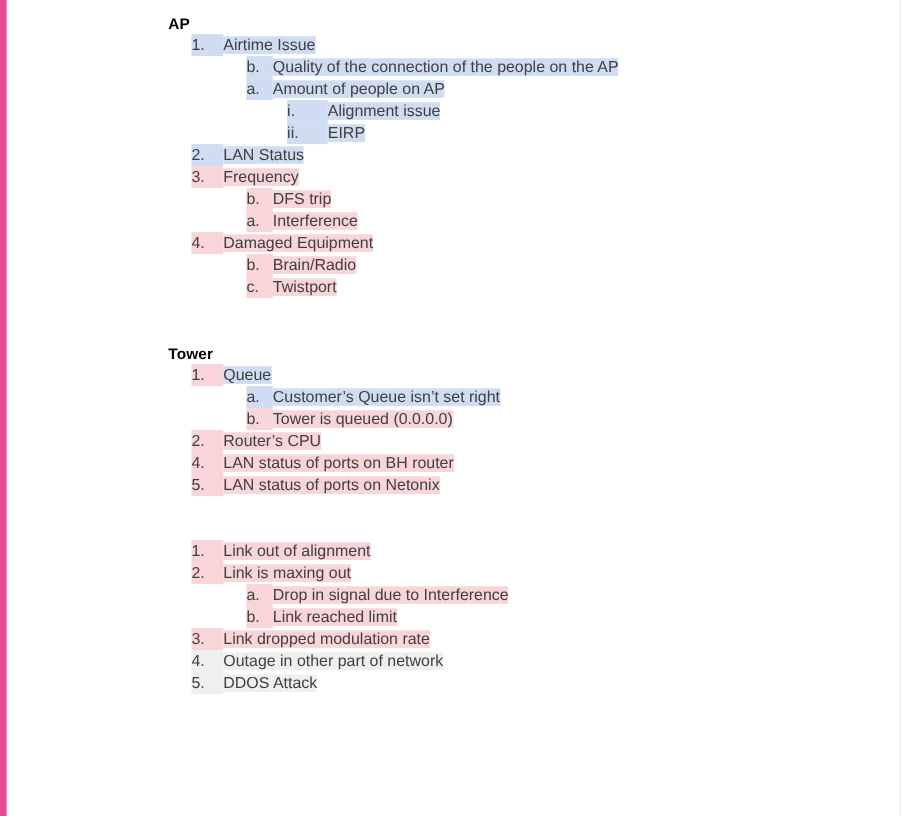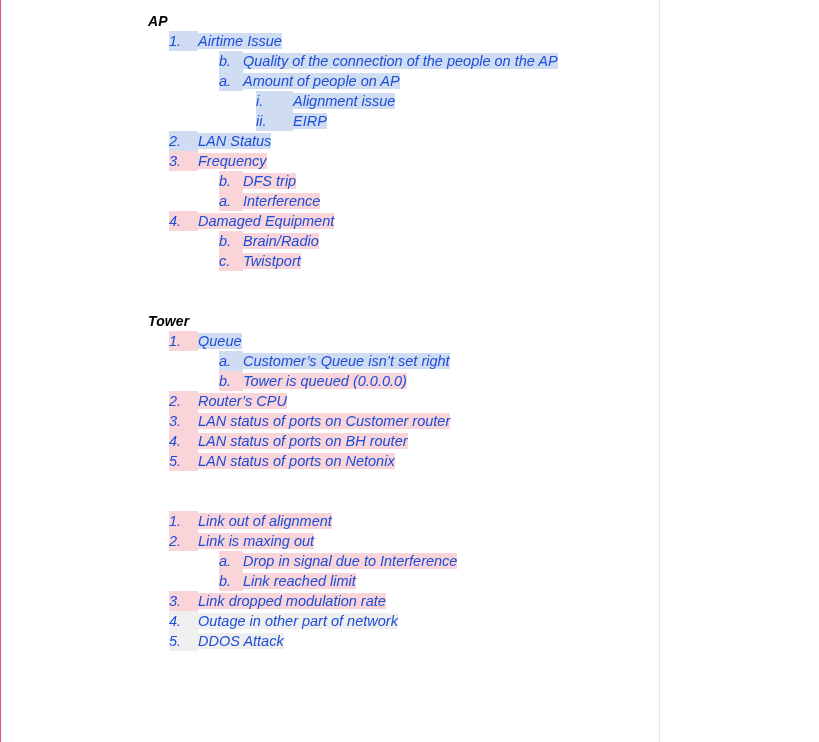--- a/index.html
+++ b/index.html
@@ -6,28 +6,27 @@
     margin: 0;
     padding: 0;
     background: #ffffff;
   }
   body {
     font-family: "Liberation Sans", sans-serif;
     -webkit-font-smoothing: antialiased;
   }
   #page {
     position: relative;
-    width: 660px;
+    width: 819px;
     height: 742px;
     background: #ffffff;
     overflow: hidden;
     box-sizing: border-box;
-    border-left: 1px solid #ec4899;
+    border-left: 6px solid #ec4899;
     border-right: 1px solid #e8e8e8;
-    font-style: italic;
   }
   #doc-body {
     position: absolute;
     left: 147px;
     top: 11px;
     right: 8px;
   }
 
   .section { }
   .section-heading {
@@ -54,21 +53,21 @@
   }
   ol.lvl3 {
     list-style: none;
     margin: 0;
     padding: 0;
   }
 
   .row {
     line-height: 20px;
     font-size: 14.5px;
-    color: #1d4ed8;
+    color: #404040;
     white-space: nowrap;
   }
   .row-1 { padding-left: 21px; }
   .row-2 { padding-left: 71px; }
   .row-3 { padding-left: 108px; }
 
   .marker {
     display: inline-block;
     text-align: left;
   }
@@ -115,21 +114,20 @@
       <div class="section-gap"></div>
       <div class="section">
         <div class="section-heading">Tower</div>
         <ol class="lvl1">
           <li class="row row-1"><span class="marker hl-pink">1.</span><span class="txt hl-blue">Queue</span></li>
           <ol class="lvl2">
             <li class="row row-2"><span class="marker hl-blue">a.</span><span class="txt hl-blue">Customer’s Queue isn’t set right</span></li>
             <li class="row row-2"><span class="marker hl-pink">b.</span><span class="txt hl-pink">Tower is queued (0.0.0.0)</span></li>
           </ol>
           <li class="row row-1"><span class="marker hl-pink">2.</span><span class="txt hl-pink">Router’s CPU</span></li>
-          <li class="row row-1"><span class="marker hl-pink">3.</span><span class="txt hl-pink">LAN status of ports on Customer router</span></li>
           <li class="row row-1"><span class="marker hl-pink">4.</span><span class="txt hl-pink">LAN status of ports on BH router</span></li>
           <li class="row row-1"><span class="marker hl-pink">5.</span><span class="txt hl-pink">LAN status of ports on Netonix</span></li>
         </ol>
       </div>
       <div class="section-gap"></div>
       <div class="section">
         <ol class="lvl1">
           <li class="row row-1"><span class="marker hl-pink">1.</span><span class="txt hl-pink">Link out of alignment</span></li>
           <li class="row row-1"><span class="marker hl-pink">2.</span><span class="txt hl-pink">Link is maxing out</span></li>
           <ol class="lvl2">

